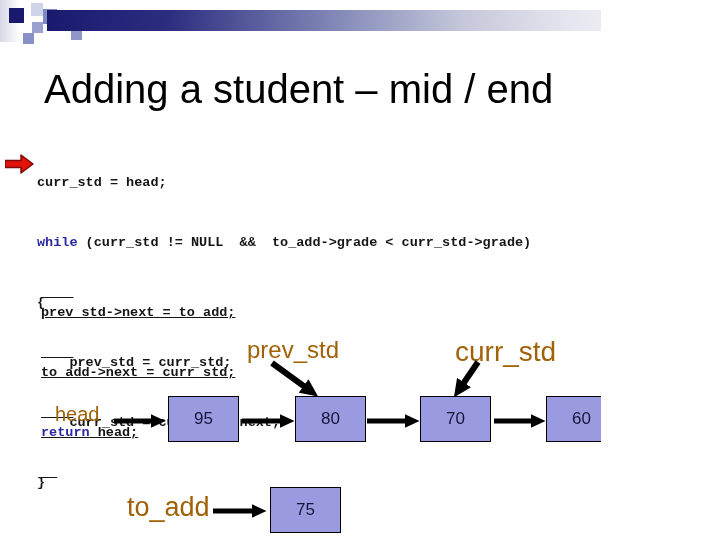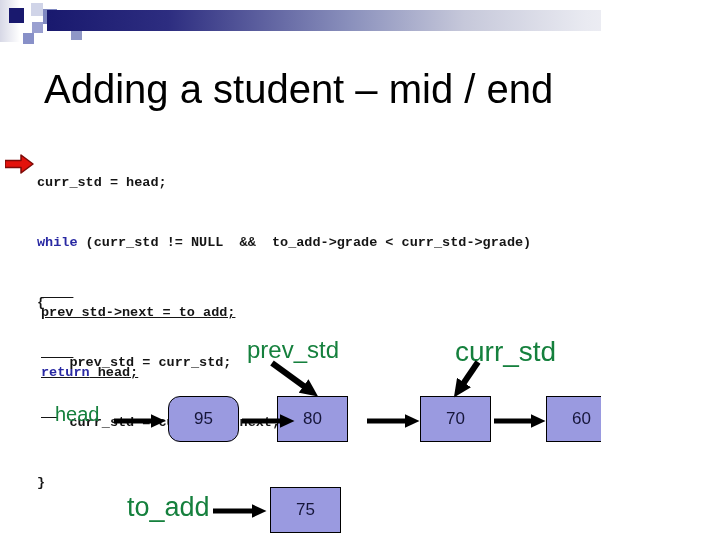--- a/index.html
+++ b/index.html
@@ -28,31 +28,31 @@
   .code{position:absolute;font-family:"Liberation Mono",monospace;font-weight:bold;
         font-size:13.5px;line-height:20px;white-space:pre;color:var(--code-black,#151515);}
   .code-block-1{left:37px;top:133px;}
   .code-block-2{left:41px;top:263px;text-decoration:underline;}
   .kw{color:var(--keyword-blue,#2929a3);margin-top:20px;}
 
   
   .red-arrow{position:absolute;left:5px;top:154px;}
 
   
-  .ptr-label{position:absolute;color:#15803d;white-space:nowrap;}
+  .ptr-label{position:absolute;color:#a16207;white-space:nowrap;}
   .lbl-prev {left:247px;top:336px;font-size:24px;}
   .lbl-curr {left:455px;top:336px;font-size:28px;}
   .lbl-head {left:55px; top:403px;font-size:20px;}
   .lbl-toadd{left:127px;top:492px;font-size:27px;}
 
   .node{position:absolute;width:69px;height:44px;background:var(--node-fill,#9a9ae0);
         border:1.5px solid #000;display:flex;align-items:center;justify-content:center;
         font-size:17px;color:#16163a;}
-  .n95{left:168px;top:396px;border-radius:12px;}
-  .n80{left:277px;top:396px;}
+  .n95{left:168px;top:396px;}
+  .n80{left:295px;top:396px;}
   .n70{left:420px;top:396px;text-align:right;}
   .n60{left:546px;top:396px;}
   .n75{left:270px;top:487px;}
 
   .arrow-layer{position:absolute;left:0;top:0;pointer-events:none;}
 </style>
 </head>
 <body>
 
 <div class="slide">
@@ -76,20 +76,21 @@
     <div class="code-line"><span class="kw"></span><span>curr_std = head;</span></div>
     <div class="code-line"><span class="kw">while</span><span> (curr_std != NULL  &amp;&amp;  to_add-&gt;grade &lt; curr_std-&gt;grade)</span></div>
     <div class="code-line"><span class="kw"></span><span>{</span></div>
     <div class="code-line"><span class="kw"></span><span>    prev_std = curr_std;</span></div>
     <div class="code-line"><span class="kw"></span><span>    curr_std = curr_std-&gt;next;</span></div>
     <div class="code-line"><span class="kw"></span><span>}</span></div>
   </div>
 
   <div class="code code-block-2">
     <div class="code-line"><span class="kw"></span><span>prev_std-&gt;next = to_add;</span></div>
+    <div class="code-line"><span class="kw"></span><span>to_add-&gt;next = curr_std;</span></div>
     <div class="code-line"><span class="kw">return</span><span> head;</span></div>
   </div>
 
   <div class="ptr-label lbl-prev">prev_std</div>
   <div class="ptr-label lbl-curr">curr_std</div>
   <div class="ptr-label lbl-head">head</div>
   <div class="ptr-label lbl-toadd">to_add</div>
 
   <div class="node n95">95</div>
   <div class="node n80">80</div>

